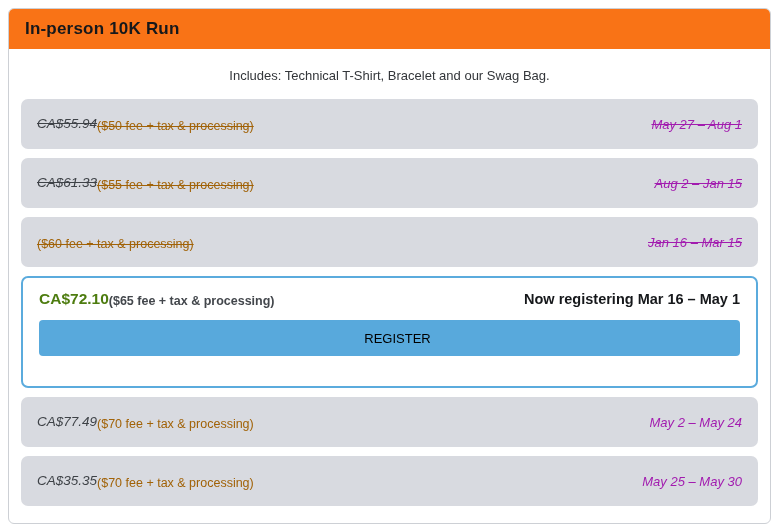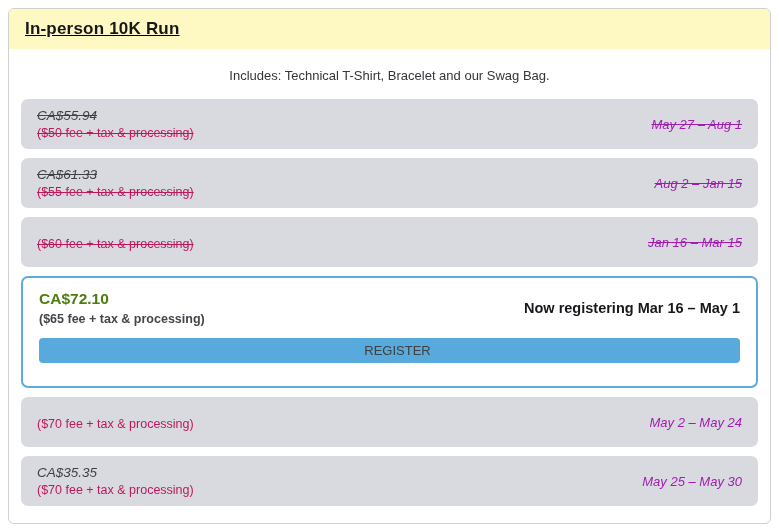--- a/index.html
+++ b/index.html
@@ -12,25 +12,24 @@
     position: absolute;
     left: 8px; top: 8px;
     width: 763px; height: 516px;
     background: #ffffff;
     border: 1px solid #cdd0d5;
     border-radius: 6px;
     overflow: hidden;
   }
   .card-header {
     height: 40px;
-    background: #fef9c3;
+    background: #f97316;
     display: flex;
     align-items: center;
     padding: 16px 16px;
-    text-decoration: underline;
   }
   .card-title {
     font-size: 17px;
     font-weight: bold;
     color: #16181b;
     letter-spacing: 0.2px;
   }
   .card-body { padding: 12px; }
   .description {
     font-size: 13px;
@@ -41,28 +40,28 @@
   .tier {
     background: #d8dae0;
     border-radius: 7px;
     min-height: 50px;
     padding: 7px 16px;
     margin-bottom: 9px;
     display: flex;
     justify-content: space-between;
     align-items: center;
   }
-  .tier-left { display: flex; flex-direction: column; justify-content: center; }
+  .tier-left { display: flex; flex-direction: row; justify-content: center; }
   .price {
     font-size: 13.5px;
     color: #3e4247;
   }
   .fee {
     font-size: 12.5px;
-    color: #be185d;
+    color: #a16207;
     margin-top: 3px;
   }
   .dates {
     font-size: 13px;
     font-style: italic;
     color: #a21caf;
     white-space: nowrap;
   }
   
   .tier.past .price,
@@ -100,28 +99,28 @@
   .now-registering {
     font-size: 14.5px;
     font-weight: bold;
     font-style: normal;
     color: #16181b;
     white-space: nowrap;
   }
   .register-btn {
     display: block;
     width: 100%;
-    height: 25px;
+    height: 36px;
     margin-top: 12px;
     background: #58a9dc;
     border: none;
     border-radius: 4px;
     font-family: "Liberation Sans", "DejaVu Sans", sans-serif;
     font-size: 13px;
-    color: #404040;
+    color: #000000;
     cursor: pointer;
     padding-left: 16px;
   }
   .tier:last-child { margin-bottom: 0; }
 </style>
 </head>
 <body>
 
 <div class="card">
 
@@ -162,20 +161,21 @@
           <div class="price">CA$72.10</div>
           <div class="fee">($65 fee + tax &amp; processing)</div>
         </div>
         <div class="now-registering">Now registering Mar 16 – May 1</div>
       </div>
       <button class="register-btn">REGISTER</button>
     </div>
 
     <div class="tier future">
       <div class="tier-left">
+        <div class="price">CA$77.49</div>
         <div class="fee">($70 fee + tax &amp; processing)</div>
       </div>
       <div class="dates">May 2 – May 24</div>
     </div>
 
     <div class="tier future">
       <div class="tier-left">
         <div class="price">CA$35.35</div>
         <div class="fee">($70 fee + tax &amp; processing)</div>
       </div>

